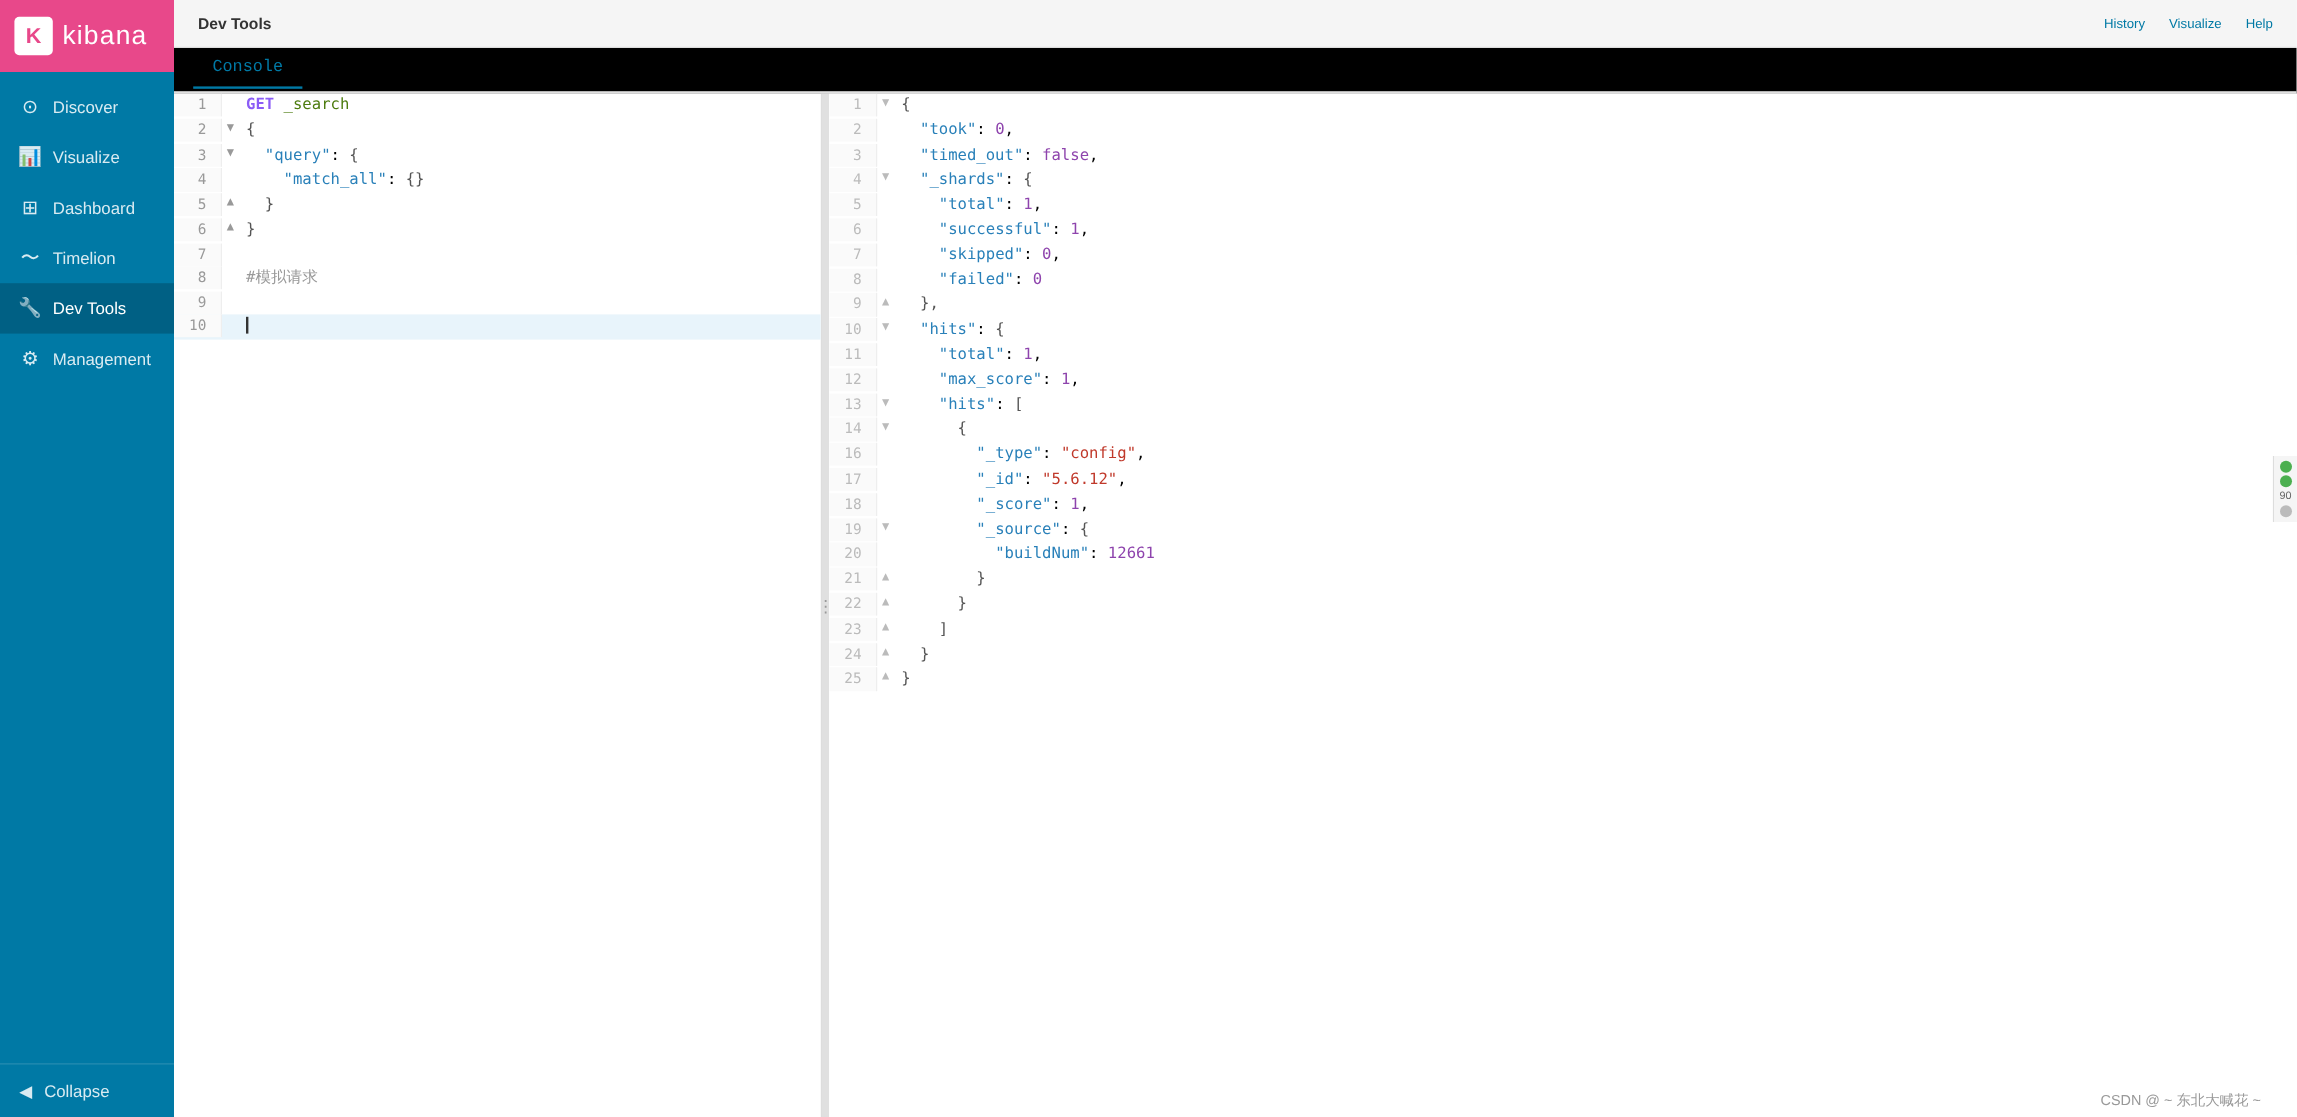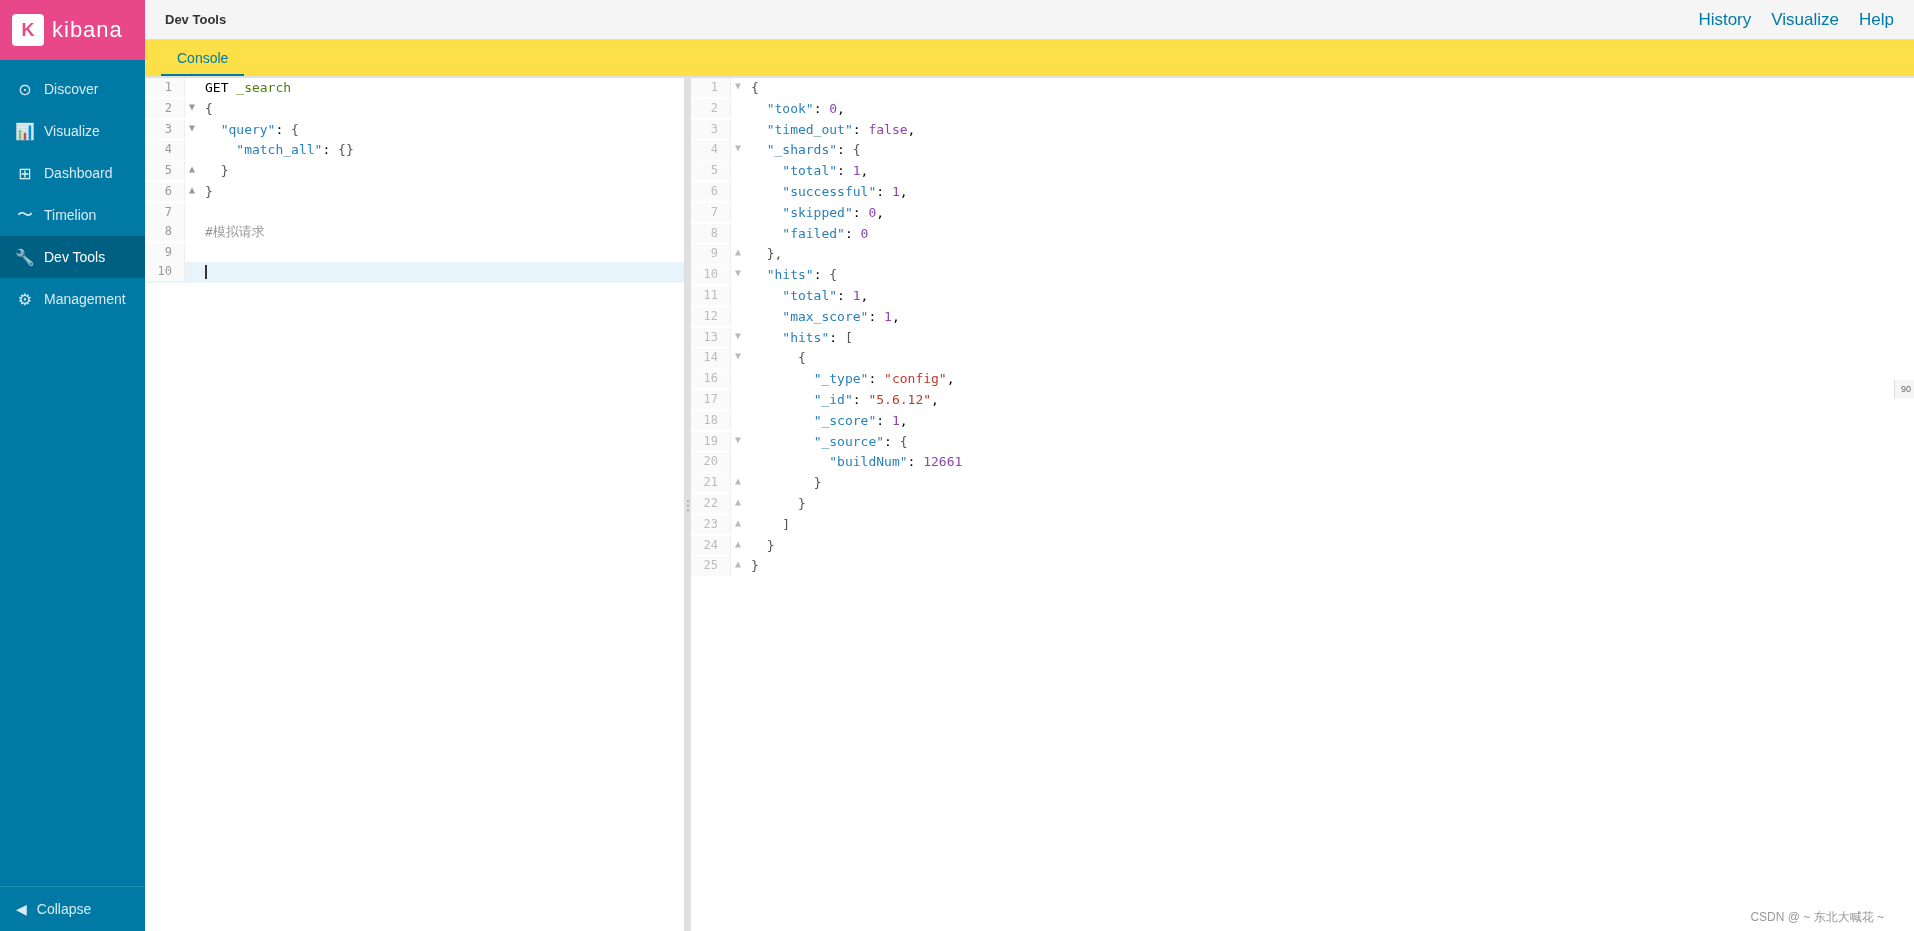--- a/index.html
+++ b/index.html
@@ -88,33 +88,34 @@
       justify-content: space-between;
     }
     #topbar-title {
       font-size: 13px;
       font-weight: 600;
       color: #333;
     }
     #topbar-actions {
       display: flex;
       gap: 20px;
-      font-size: 17px;
+      font-size: 11px;
       color: #0079a5;
     }
     #topbar-actions span { cursor: pointer; }
 
     
     #console-tab-bar {
-      background: #fde047;
+      background: #000000;
       border-bottom: 2px solid #e0e0e0;
       padding: 0 16px;
       display: flex;
-      align-items: center;
+      align-items: flex-start;
       height: 38px;
+      font-family: Liberation Mono, monospace;
     }
     .console-tab {
       padding: 8px 16px;
       font-size: 14px;
       color: #333;
       cursor: pointer;
       border-bottom: 2px solid transparent;
       margin-bottom: -2px;
     }
     .console-tab.active {
@@ -179,21 +180,21 @@
       justify-content: center;
       cursor: pointer;
       line-height: 1.6;
     }
     .line-code {
       flex: 1;
       padding-left: 6px;
       white-space: pre;
       line-height: 1.6;
     }
-    .kw-get { color: #000000; font-weight: normal; }
+    .kw-get { color: #8b5cf6; font-weight: bold; }
     .kw-endpoint { color: #4d7c0f; }
     .kw-key { color: #2980b9; }
     .kw-string { color: #c0392b; }
     .kw-number { color: #8e44ad; }
     .kw-bool { color: #8e44ad; }
     .kw-bracket { color: #555; }
     .kw-comment { color: #999; }
     .cursor { display: inline-block; width: 2px; height: 14px; background: #333; vertical-align: middle; animation: blink 1s step-end infinite; }
     @keyframes blink { 50% { opacity: 0; } }
 
@@ -257,21 +258,21 @@
       line-height: 1.6;
     }
 
     
     #scrollbar-indicators {
       position: fixed;
       right: 0;
       top: 380px;
       width: 20px;
       display: flex;
-      flex-direction: row;
+      flex-direction: column;
       gap: 2px;
       align-items: center;
       background: #f5f5f5;
       padding: 4px 2px;
       border-left: 1px solid #ddd;
     }
     .scroll-dot {
       width: 10px;
       height: 10px;
       border-radius: 50%;

